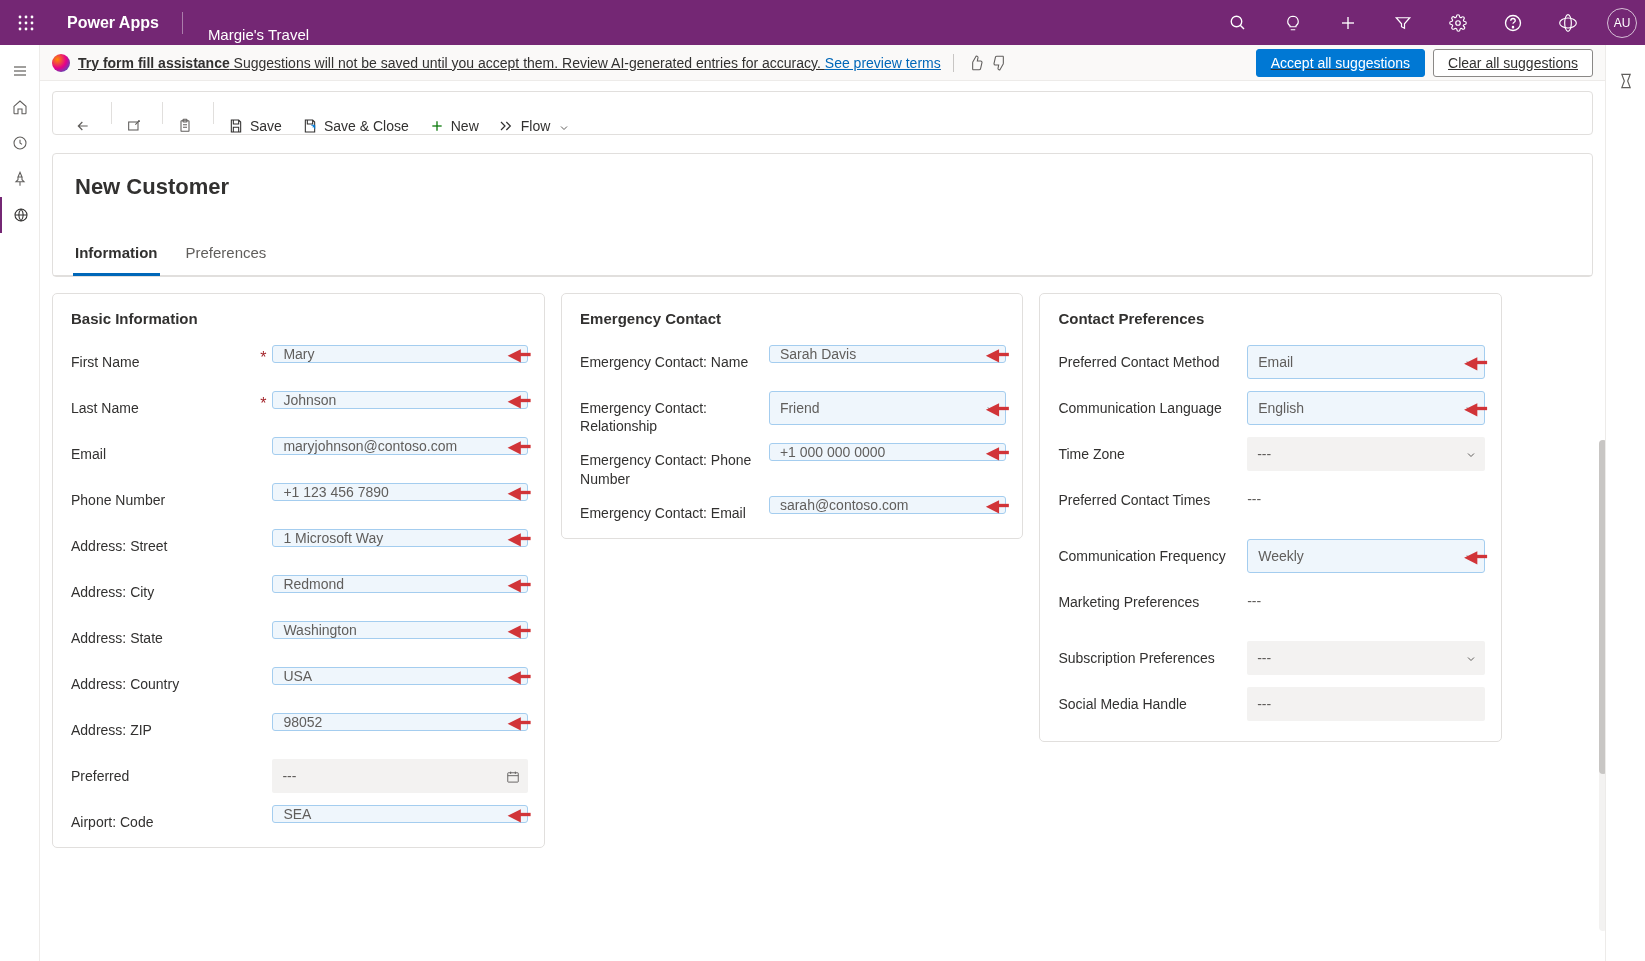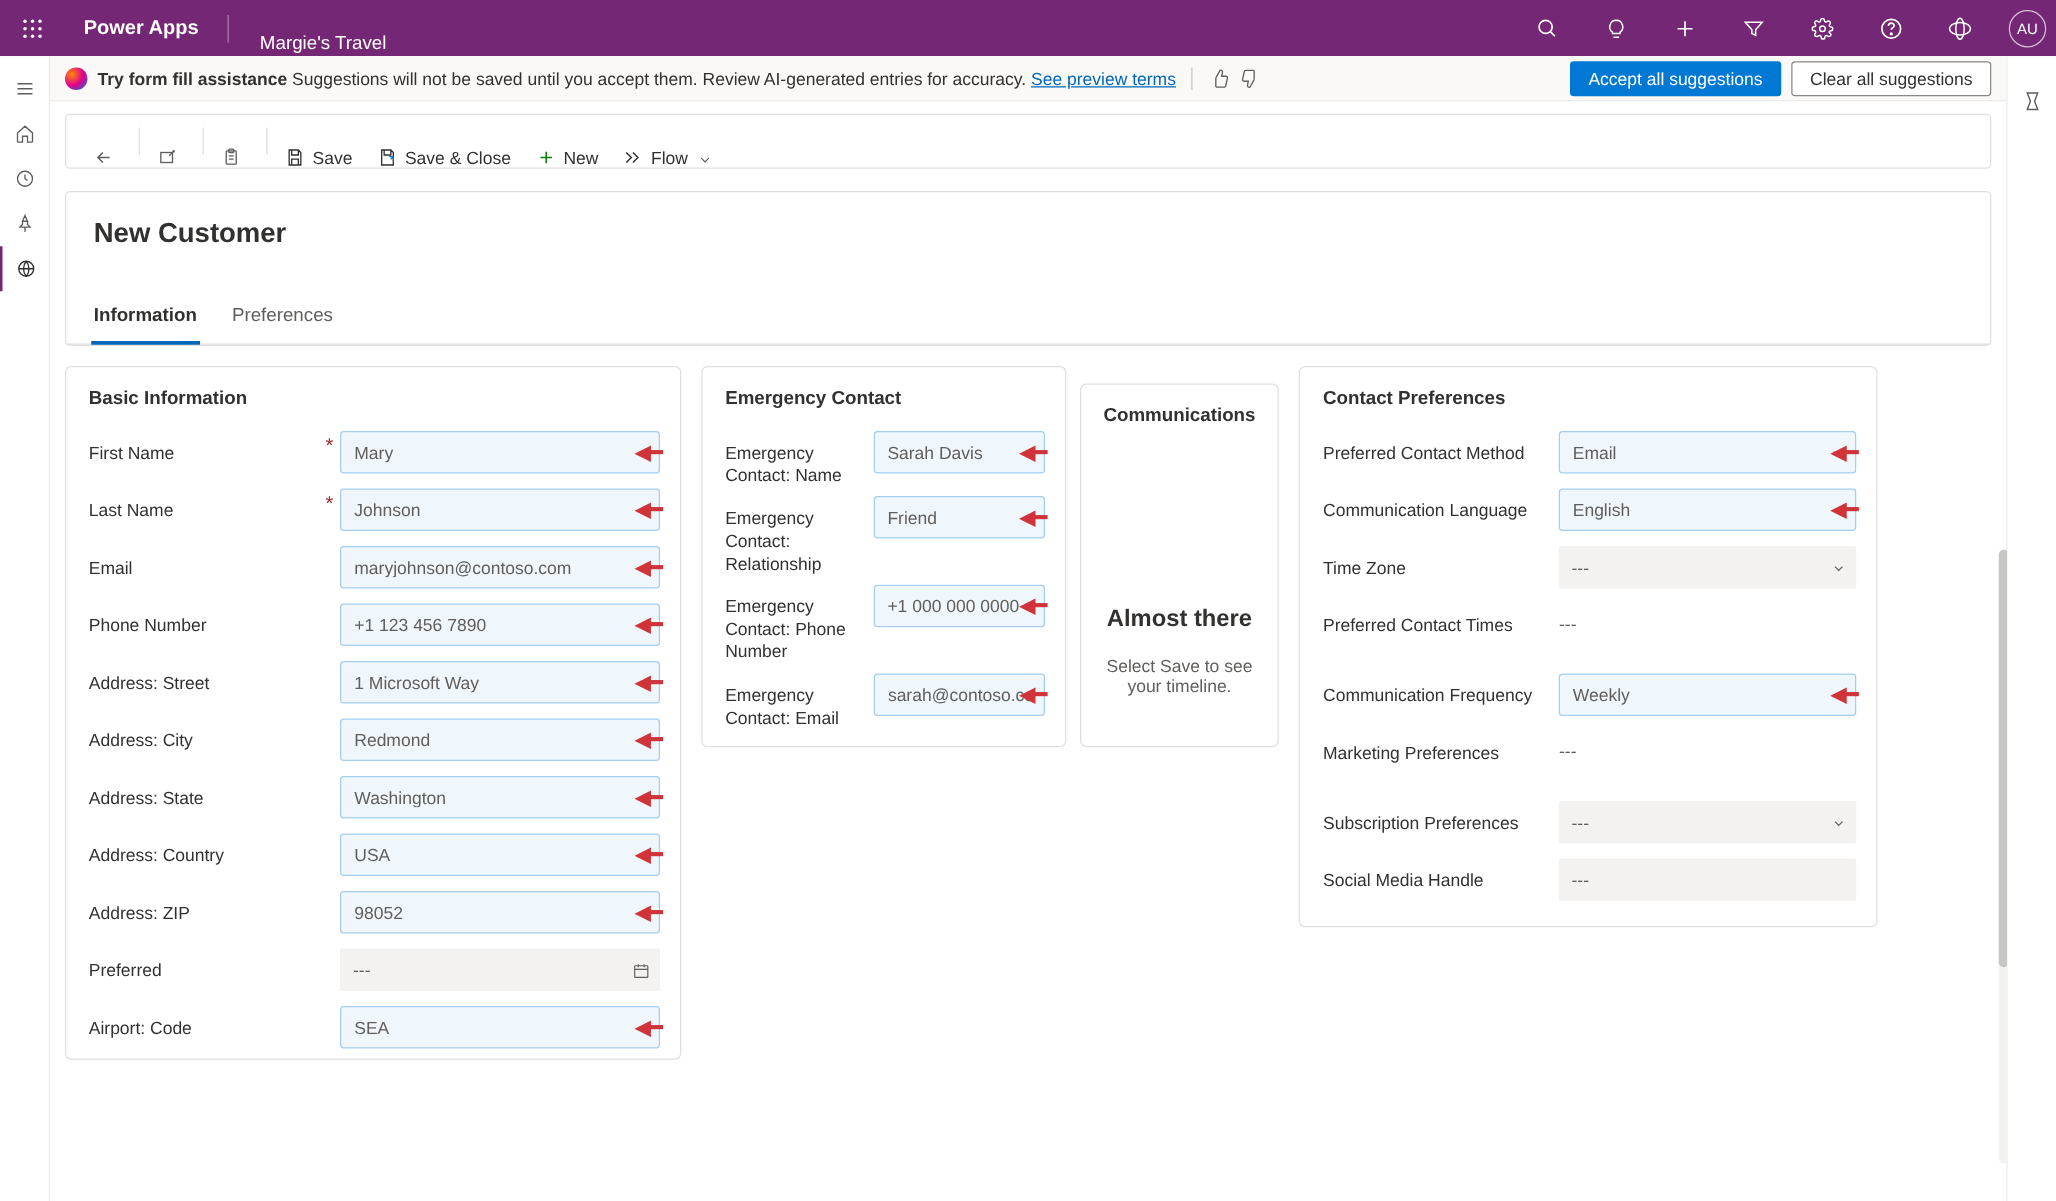--- a/index.html
+++ b/index.html
@@ -14,21 +14,21 @@
 .topbar .spacer { flex: 1;}
 .topbar .icon-btn { width: 44px; height:45px; display:flex; align-items:center; justify-content:center; cursor:pointer;}
 .topbar .avatar { width:30px; height:30px; border-radius:50%; border:1px solid rgba(255,255,255,0.7); display:flex; align-items:center; justify-content:center; font-size:12px; margin-left:6px;}
 
 
 .leftrail { position:absolute; top:45px; left:0; width:40px; bottom:0; border-right:1px solid #edebe9; background:#fff; display:flex; flex-direction:column; align-items:center; padding-top:8px;}
 .leftrail .rail-btn { width:40px; height:36px; display:flex; align-items:center; justify-content:center; cursor:pointer; color:#605e5c;}
 .leftrail .rail-btn.active { border-left:2px solid #742774; color:#323130;}
 
 
-.suggestbar { position:absolute; top:45px; left:40px; right:40px; height:36px; background:#faf9f8; border-bottom:1px solid #edebe9; display:flex; align-items:center; padding:0 12px; font-size:14px;}
+.suggestbar { position:absolute; top:45px; left:40px; right:40px; height:36px; background:#faf9f8; border-bottom:1px solid #edebe9; display:flex; align-items:center; padding:0 12px; font-size:14px;text-decoration:underline;}
 .suggestbar .copilot-dot { width:18px; height:18px; border-radius:50%; background: radial-gradient(circle at 30% 30%, #ff8c00 0%, #e3008c 50%, #0078d4 100%); margin-right:8px;}
 .suggestbar a { color:#0067b8; text-decoration:underline; cursor:pointer;}
 .suggestbar .vote-divider { width:1px; height:18px; background:#c8c6c4; margin: 0 10px 0 12px;}
 .suggestbar .thumb { cursor:pointer; color:#605e5c; margin: 0 4px;}
 .suggestbar .sugg-spacer { flex:1;}
 .suggestbar .btn-primary { background:#0078d4; color:#fff; border:1px solid #0078d4; padding:5px 14px; border-radius:3px; font-size:14px; cursor:pointer; margin-right:8px;}
 .suggestbar .btn-secondary { background:#fff; color:#323130; border:1px solid #8a8886; padding:5px 14px; border-radius:3px; font-size:14px; cursor:pointer;}
 
 
 .rightrail { position:absolute; top:45px; right:0; width:40px; bottom:0; border-left:1px solid #edebe9; background:#fff; display:flex; flex-direction:column; align-items:center; padding-top:18px;}
@@ -52,21 +52,21 @@
 .form-area { display:flex; gap:16px; padding: 0; align-items:flex-start;}
 .col { border:1px solid #e1dfdd; border-radius:5px; background:#fff;}
 .col1 { flex: 0 0 32%; }
 .col3 { flex: 0 0 30%; }
 .col-stack { flex:0 0 30%; display:flex; flex-direction:row; gap:11px;align-items:flex-end;}
 .section-title { font-weight:600; font-size:15px; padding:16px 18px 14px 18px;}
 .fieldrow { display:flex; align-items:flex-start; padding: 4px 16px 4px 18px; min-height:46px; position:relative;}
 .fieldrow .flabel { width: 41%; font-size:14px; color:#323130; padding-top:8px; line-height:1.3;}
 .fieldrow .req { color:#a4262c; position:absolute; left:calc(41% + 6px); top:8px;}
 .fieldrow .fcontrol { flex:1; position:relative; padding-left:14px;}
-.sugg-input { width:100%; height:34px; border:1px solid #a4cdef; background:#eff6fc; border-radius:3px; padding: 0 10px; font-size:14px; color:#605e5c;}
+.sugg-input { width:100%; height:18px; border:1px solid #a4cdef; background:#eff6fc; border-radius:3px; padding: 0 10px; font-size:14px; color:#605e5c;}
 .plain-input { width:100%; height:34px; border:none; background:#f3f2f1; border-radius:2px; padding: 0 10px; font-size:14px; color:#605e5c;}
 .sugg-select { width:100%; height:34px; border:1px solid #a4cdef; background:#eff6fc; border-radius:3px; padding: 0 28px 0 10px; font-size:14px; color:#605e5c; position:relative; display:flex; align-items:center;}
 .plain-select { width:100%; height:34px; border:none; background:#f3f2f1; border-radius:2px; padding: 0 28px 0 10px; font-size:14px; color:#605e5c; display:flex; align-items:center; position:relative;}
 .chevron { position:absolute; right:8px; top:50%; transform:translateY(-50%); pointer-events:none; color:#605e5c;}
 .arrow-indicator { position:absolute; right:-2px; top:50%; transform:translateY(-50%); color:#d13438; font-size:16px; font-weight:bold;}
 .plain-text { padding:8px 0 0 14px; font-size:14px; color:#605e5c;}
 .date-icon { position:absolute; right:8px; top:50%; transform:translateY(-50%); color:#605e5c;}
 
 .comm-empty { text-align:center; padding: 130px 20px 40px 20px;}
 .comm-empty h3 { font-size:19px; font-weight:600; margin-bottom:18px;}
@@ -342,27 +342,20 @@
         <div class="fieldrow">
           <div class="flabel">Emergency Contact: Phone Number</div>
           <div class="fcontrol"><input class="sugg-input" value="+1 000 000 0000" style=""><span class="arrow-indicator">◀━</span></div>
         </div>
         <div class="fieldrow" style="padding-bottom:14px;">
           <div class="flabel">Emergency Contact: Email</div>
           <div class="fcontrol"><input class="sugg-input" value="sarah@contoso.com" style=""><span class="arrow-indicator">◀━</span></div>
         </div>
       </div>
 
-      <div class="col">
-        <div class="section-title">Communications</div>
-        <div class="comm-empty">
-          <h3>Almost there</h3>
-          <p>Select Save to see your timeline.</p>
-        </div>
-      </div>
     </div>
 
     <div class="col col3" style="padding-bottom:12px;">
       <div class="section-title">Contact Preferences</div>
       <div class="fieldrow">
         <div class="flabel">Preferred Contact Method</div>
         <div class="fcontrol">
             <div class="sugg-select">
               <span>Email</span>
               <span class="chevron"><svg width="12" height="12" viewBox="0 0 24 24" fill="none" stroke="#605e5c" stroke-width="2">

